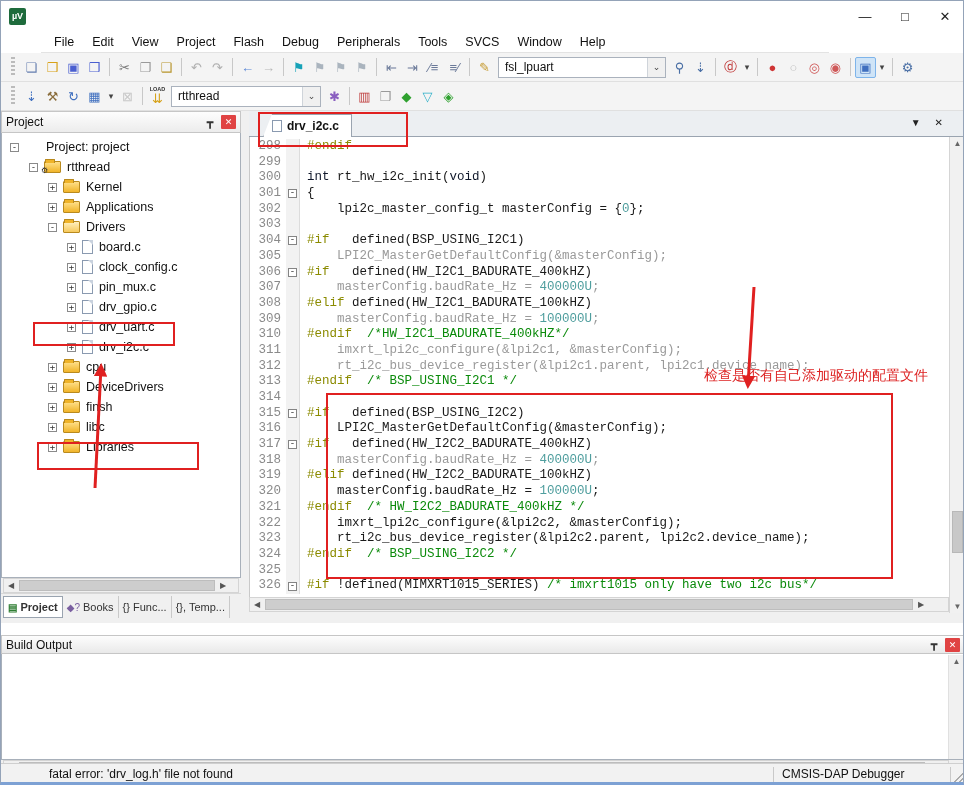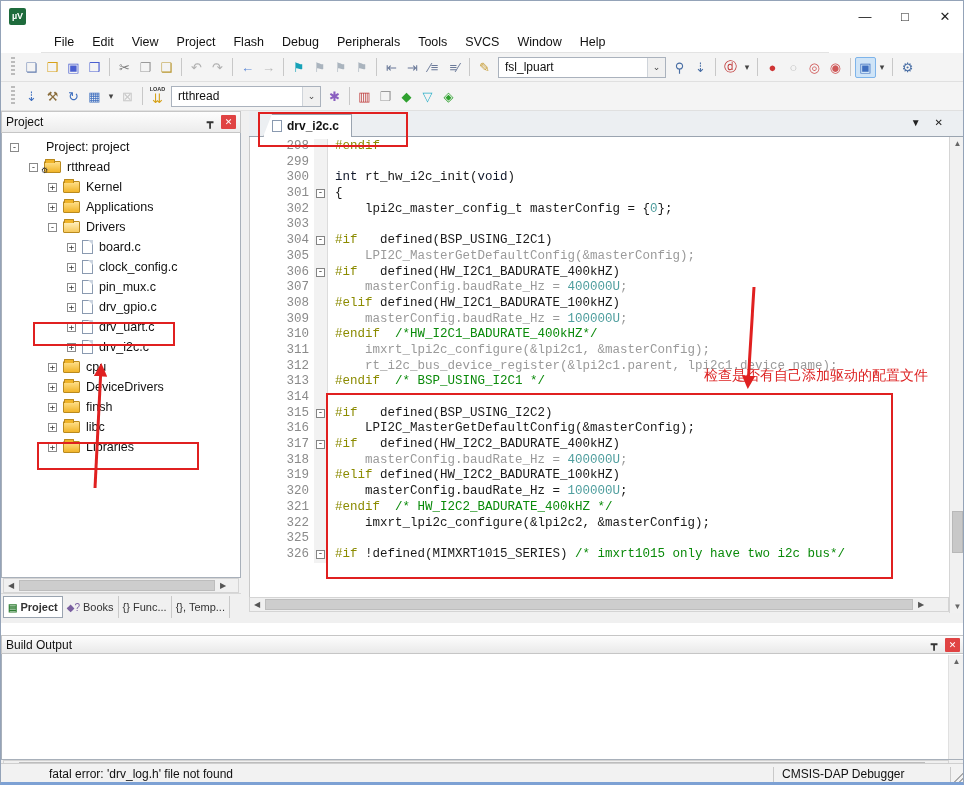--- a/index.html
+++ b/index.html
@@ -71,21 +71,21 @@
   #split { position:absolute; left:240px; top:0; width:8px; height:512px; background:#f0f0f0; }
   
   #editor { position:absolute; left:248px; top:0; width:716px; height:512px; background:#f0f0f0; }
   .tabbar { position:absolute; left:0; top:0; width:716px; height:26px; background:#eceff2; border-bottom:1px solid #9aa4b0; }
   .doctab { position:absolute; left:14px; top:3px; height:23px; background:#fff; border:1px solid #9aa4b0; border-bottom:none;
             display:flex; align-items:center; padding:0 12px 0 8px; clip-path:polygon(9px 0, 100% 0, 100% 100%, 0 100%); }
   .doctab .fico { width:10px; height:12px; background:#fff; border:1px solid #8a9ab0; margin-right:5px; position:relative; }
   .doctab .flabel { font-size:12px; font-weight:bold; color:#111; white-space:nowrap; }
   .docbtns { position:absolute; right:22px; top:6px; display:flex; gap:14px; font-size:10px; color:#222; }
   .codearea { position:absolute; left:0; top:26px; width:700px; height:460px; background:#fff; overflow:hidden; border-left:1px solid #c9c9c9; padding-top:2px; }
-  .cl { display:flex; height:15.7px; line-height:15.7px; font-family:"Liberation Mono","DejaVu Sans Mono",monospace; font-size:12.5px; white-space:pre;padding-left:28px; }
+  .cl { display:flex; height:15.7px; line-height:15.7px; font-family:"Liberation Mono","DejaVu Sans Mono",monospace; font-size:12.5px; white-space:pre; }
   .ln { width:36px; text-align:right; color:#8a8a8a; padding-right:5px; flex:none; }
   .fm { width:14px; flex:none; background:#f2f2f2; border-right:1px solid #dcdcdc; display:flex; align-items:center; justify-content:center; }
   .fb { width:9px; height:9px; border:1px solid #848484; background:#fff; font-size:9px; line-height:7px; text-align:center; color:#333; }
   .cx { padding-left:7px; }
   .cd { color:#8b8b00; } .ck { color:#0f172a; } .cn { color:#4f9e9e; } .cm { color:#0a8a0a; } .cg { color:#9a9a9a; } .ct { color:#1a1a1a; }
   #edvscroll { left:700px; top:26px; height:476px; }
   #edvscroll .thumb { top:374px; height:42px; }
   #edhscroll { left:0px; top:486px; width:700px; }
   #edhscroll .thumb { width:648px; }
   .edannote { position:absolute; font-size:14px; color:#dd2222; white-space:nowrap; z-index:55; }
@@ -365,20 +365,22 @@
           <div class="cl"><span class="ln">313</span><span class="fm"></span><span class="cx"><span class="cd">#endif</span><span class="cm">  /* BSP_USING_I2C1 */</span></span></div>
           <div class="cl"><span class="ln">314</span><span class="fm"></span><span class="cx"></span></div>
           <div class="cl"><span class="ln">315</span><span class="fm"><span class="fb">-</span></span><span class="cx"><span class="cd">#if</span><span class="ct">   defined(BSP_USING_I2C2)</span></span></div>
           <div class="cl"><span class="ln">316</span><span class="fm"></span><span class="cx"><span class="ct">    LPI2C_MasterGetDefaultConfig(&amp;masterConfig);</span></span></div>
           <div class="cl"><span class="ln">317</span><span class="fm"><span class="fb">-</span></span><span class="cx"><span class="cd">#if</span><span class="ct">   defined(HW_I2C2_BADURATE_400kHZ)</span></span></div>
           <div class="cl"><span class="ln">318</span><span class="fm"></span><span class="cx"><span class="cg">    masterConfig.baudRate_Hz = </span><span class="cn">400000U</span><span class="cg">;</span></span></div>
           <div class="cl"><span class="ln">319</span><span class="fm"></span><span class="cx"><span class="cd">#elif</span><span class="ct"> defined(HW_I2C2_BADURATE_100kHZ)</span></span></div>
           <div class="cl"><span class="ln">320</span><span class="fm"></span><span class="cx"><span class="ct">    masterConfig.baudRate_Hz = </span><span class="cn">100000U</span><span class="ct">;</span></span></div>
           <div class="cl"><span class="ln">321</span><span class="fm"></span><span class="cx"><span class="cd">#endif</span><span class="cm">  /* HW_I2C2_BADURATE_400kHZ */</span></span></div>
           <div class="cl"><span class="ln">322</span><span class="fm"></span><span class="cx"><span class="ct">    imxrt_lpi2c_configure(&amp;lpi2c2, &amp;masterConfig);</span></span></div>
+          <div class="cl"><span class="ln">323</span><span class="fm"></span><span class="cx"><span class="ct">    rt_i2c_bus_device_register(&amp;lpi2c2.parent, lpi2c2.device_name);</span></span></div>
+          <div class="cl"><span class="ln">324</span><span class="fm"></span><span class="cx"><span class="cd">#endif</span><span class="cm">  /* BSP_USING_I2C2 */</span></span></div>
           <div class="cl"><span class="ln">325</span><span class="fm"></span><span class="cx"></span></div>
           <div class="cl"><span class="ln">326</span><span class="fm"><span class="fb">-</span></span><span class="cx"><span class="cd">#if</span><span class="ct"> !defined(MIMXRT1015_SERIES) </span><span class="cm">/* imxrt1015 only have two i2c bus*/</span></span></div>
         </div>
       <div class="vscroll" id="edvscroll">
         <span class="arr" style="top:2px;">▲</span>
         <span class="thumb"></span>
         <span class="arr" style="bottom:2px;">▼</span>
       </div>
       <div class="hscroll" id="edhscroll">
         <span class="arr">◀</span>

